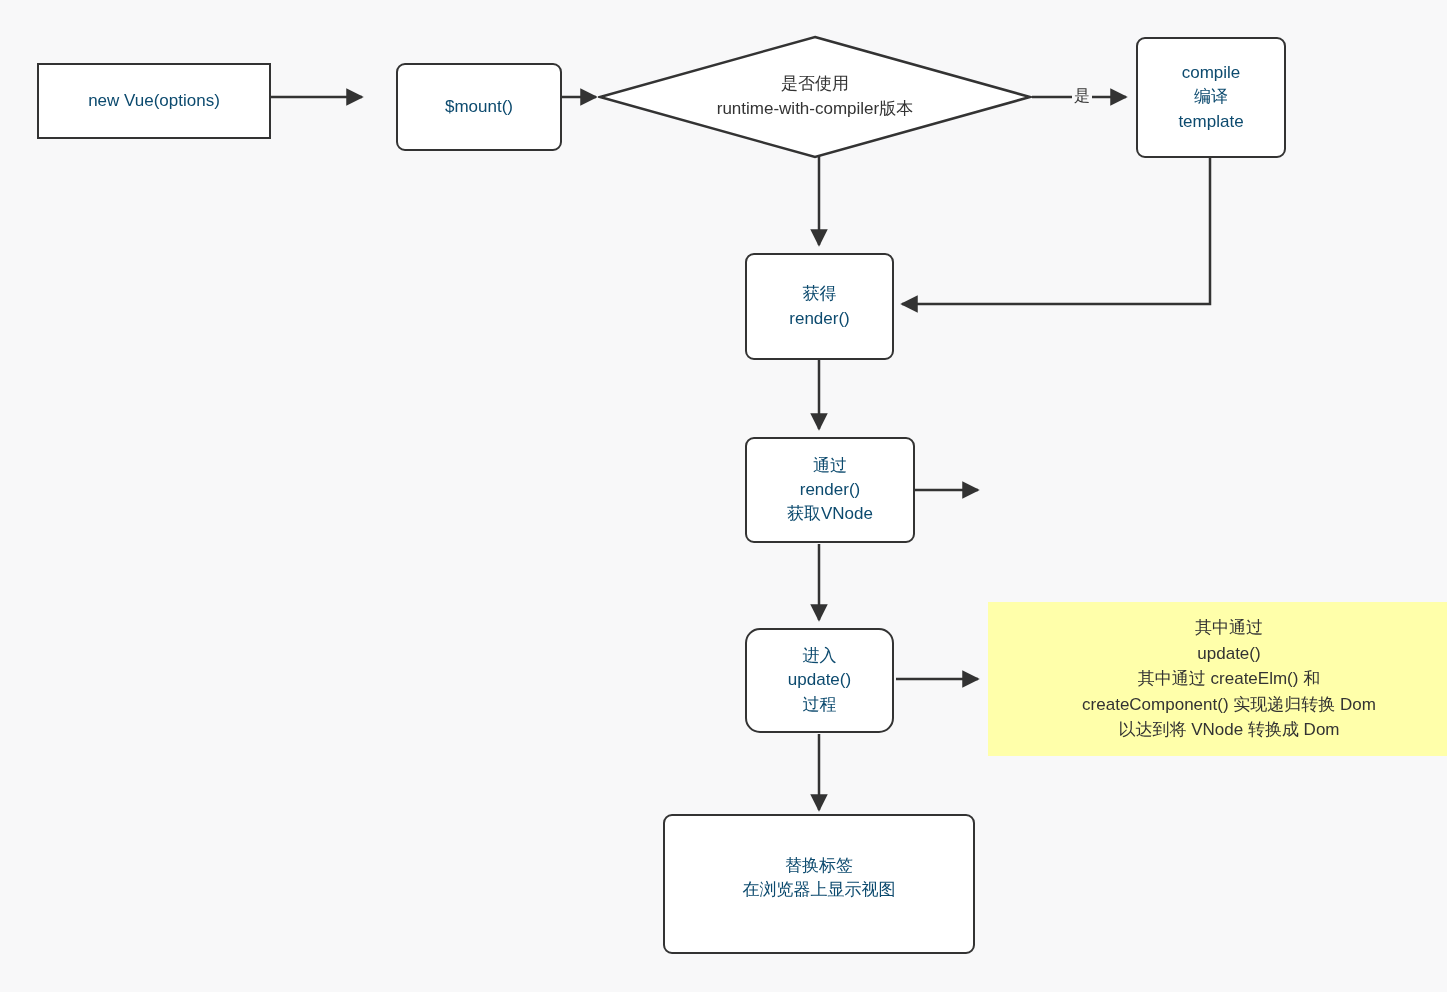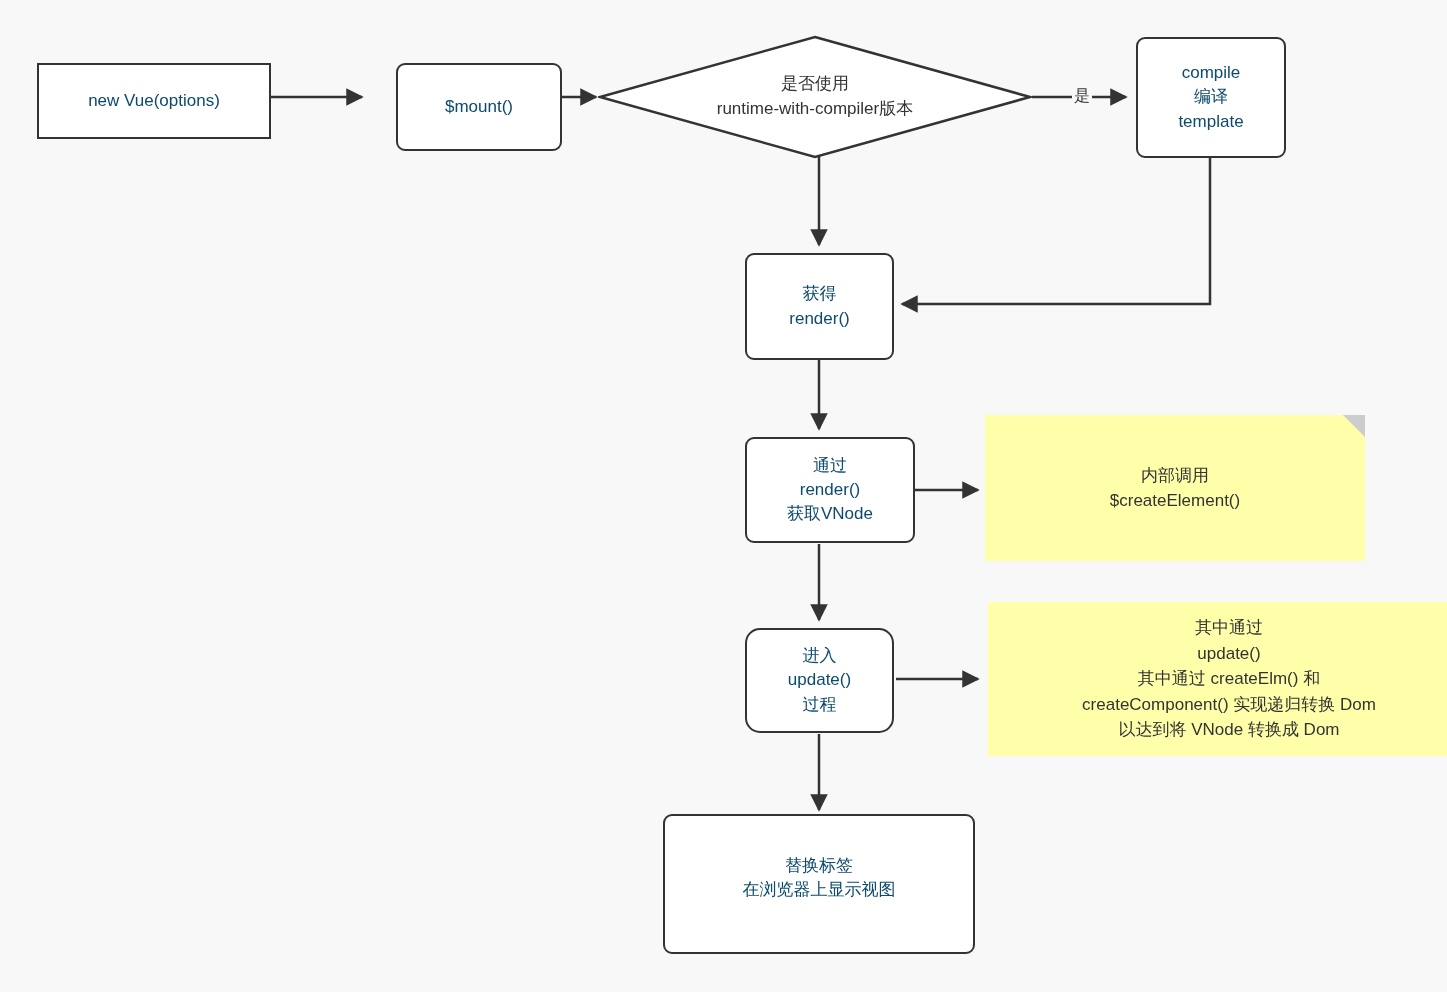--- a/index.html
+++ b/index.html
@@ -151,25 +151,20 @@
     <span>获得
 render()</span>
   </div>
 
   <div class="node rounded" style="left:745px; top:437px; width:170px; height:106px;">
     <span>通过
 render()
 获取VNode</span>
   </div>
 
-  <div class="note" style="left:985px; top:415px; width:380px; height:146px;">
-    <span class="fold"></span>
-    <span class="note-text">内部调用
-$createElement()</span>
-  </div>
 
   <div class="node rounded" style="left:745px; top:628px; width:149px; height:105px;border-radius:15px;">
     <span>进入
 update()
 过程</span>
   </div>
 
   <div class="note" style="left:988px; top:602px; width:482px; height:154px;">
     <span class="fold"></span>
     <span class="note-text">其中通过

